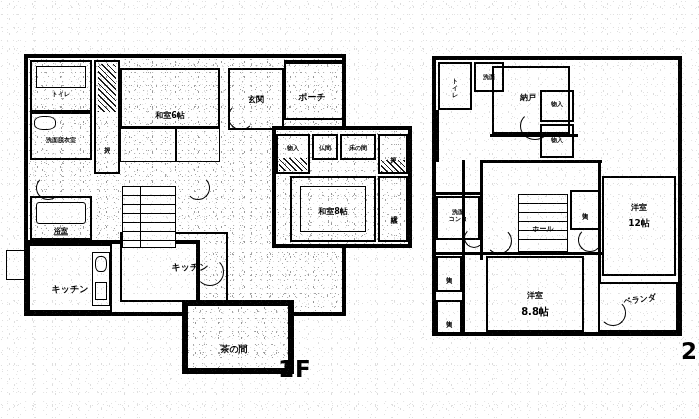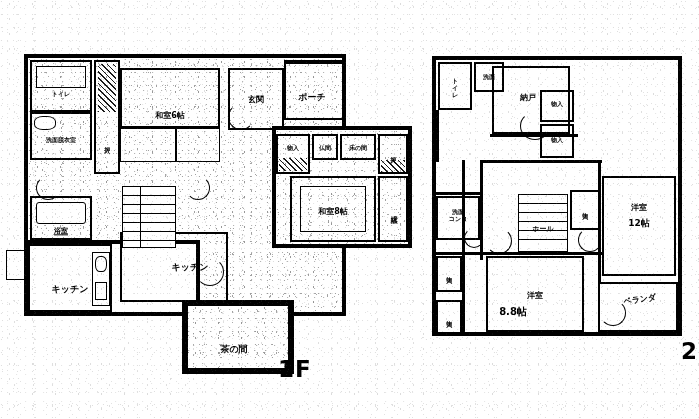--- a/index.html
+++ b/index.html
@@ -201,21 +201,21 @@
         <i style="top:44px"></i>
     </div>
     <div class="lbl s7" style="left:543px;top:230px;">ホール</div>
 
     <div class="room med" style="left:602px;top:176px;width:74px;height:100px;"></div>
     <div class="lbl s8" style="left:639px;top:208px;">洋室</div>
     <div class="lbl s9" style="left:639px;top:224px;">12帖</div>
 
     <div class="room med" style="left:486px;top:256px;width:98px;height:76px;"></div>
     <div class="lbl s8" style="left:535px;top:296px;">洋室</div>
-    <div class="lbl s10" style="left:513px;top:312px;">8.8帖</div>
+    <div class="lbl s10" style="left:535px;top:312px;">8.8帖</div>
 
     <div class="room med" style="left:598px;top:282px;width:80px;height:50px;"></div>
     <div class="lbl s8" style="left:640px;top:300px;transform:translate(-50%,-50%) rotate(-8deg);">ベランダ</div>
     <div class="doorR" style="left:600px;top:300px;width:24px;height:24px;"></div>
 
     <div class="wall" style="left:480px;top:160px;width:3px;height:100px;"></div>
     <div class="wall" style="left:480px;top:160px;width:122px;height:3px;"></div>
     <div class="wall" style="left:598px;top:160px;width:3px;height:122px;"></div>
     <div class="wall" style="left:436px;top:252px;width:168px;height:3px;"></div>
     <div class="wall" style="left:462px;top:160px;width:3px;height:176px;"></div>

